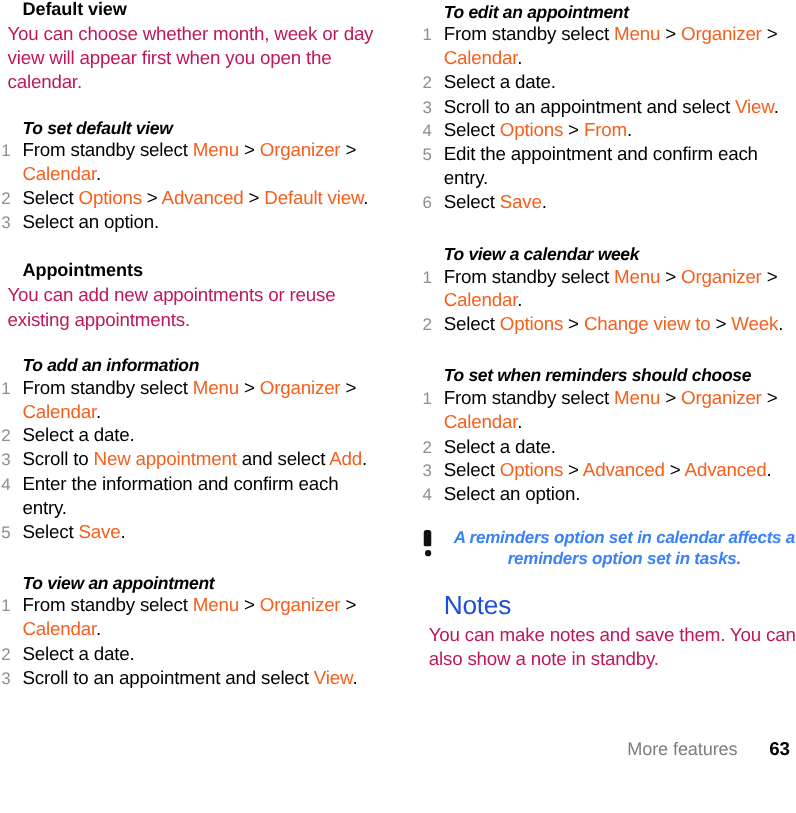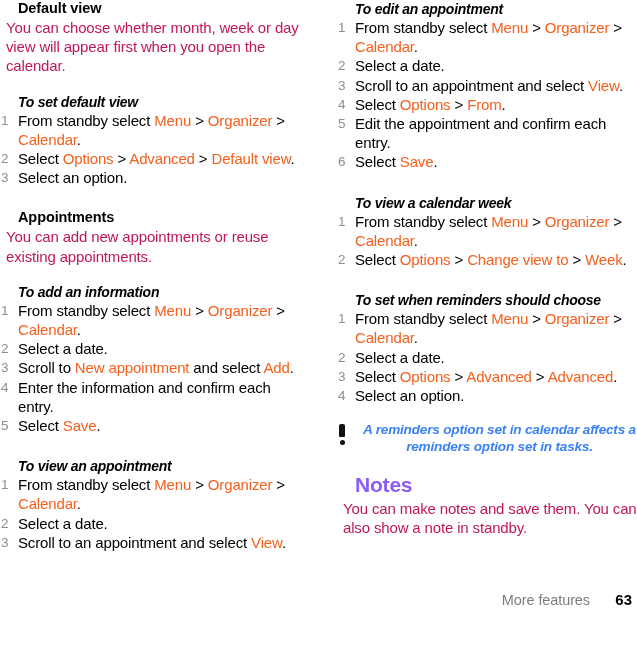--- a/index.html
+++ b/index.html
@@ -34,25 +34,25 @@
     font-size: 14.5px;
     font-weight: bold;
     line-height: 17px;
     margin: 0 0 1px 0;
     padding-left: 18px;
     color: #000;
     letter-spacing: -0.1px;
   }
   h2.brand-title {
     font-size: 21px;
-    font-weight: bold;
+    font-weight: normal;
     line-height: 25px;
     margin: 0 0 2px 0;
     padding-left: 18px;
-    color: #8b5cf6;
+    color: #1d4ed8;
     letter-spacing: -0.2px;
   }
   h3.proc-title {
     font-size: 14px;
     font-weight: bold;
     font-style: italic;
     line-height: 18px;
     margin: 0;
     padding-left: 18px;
     color: #000;

